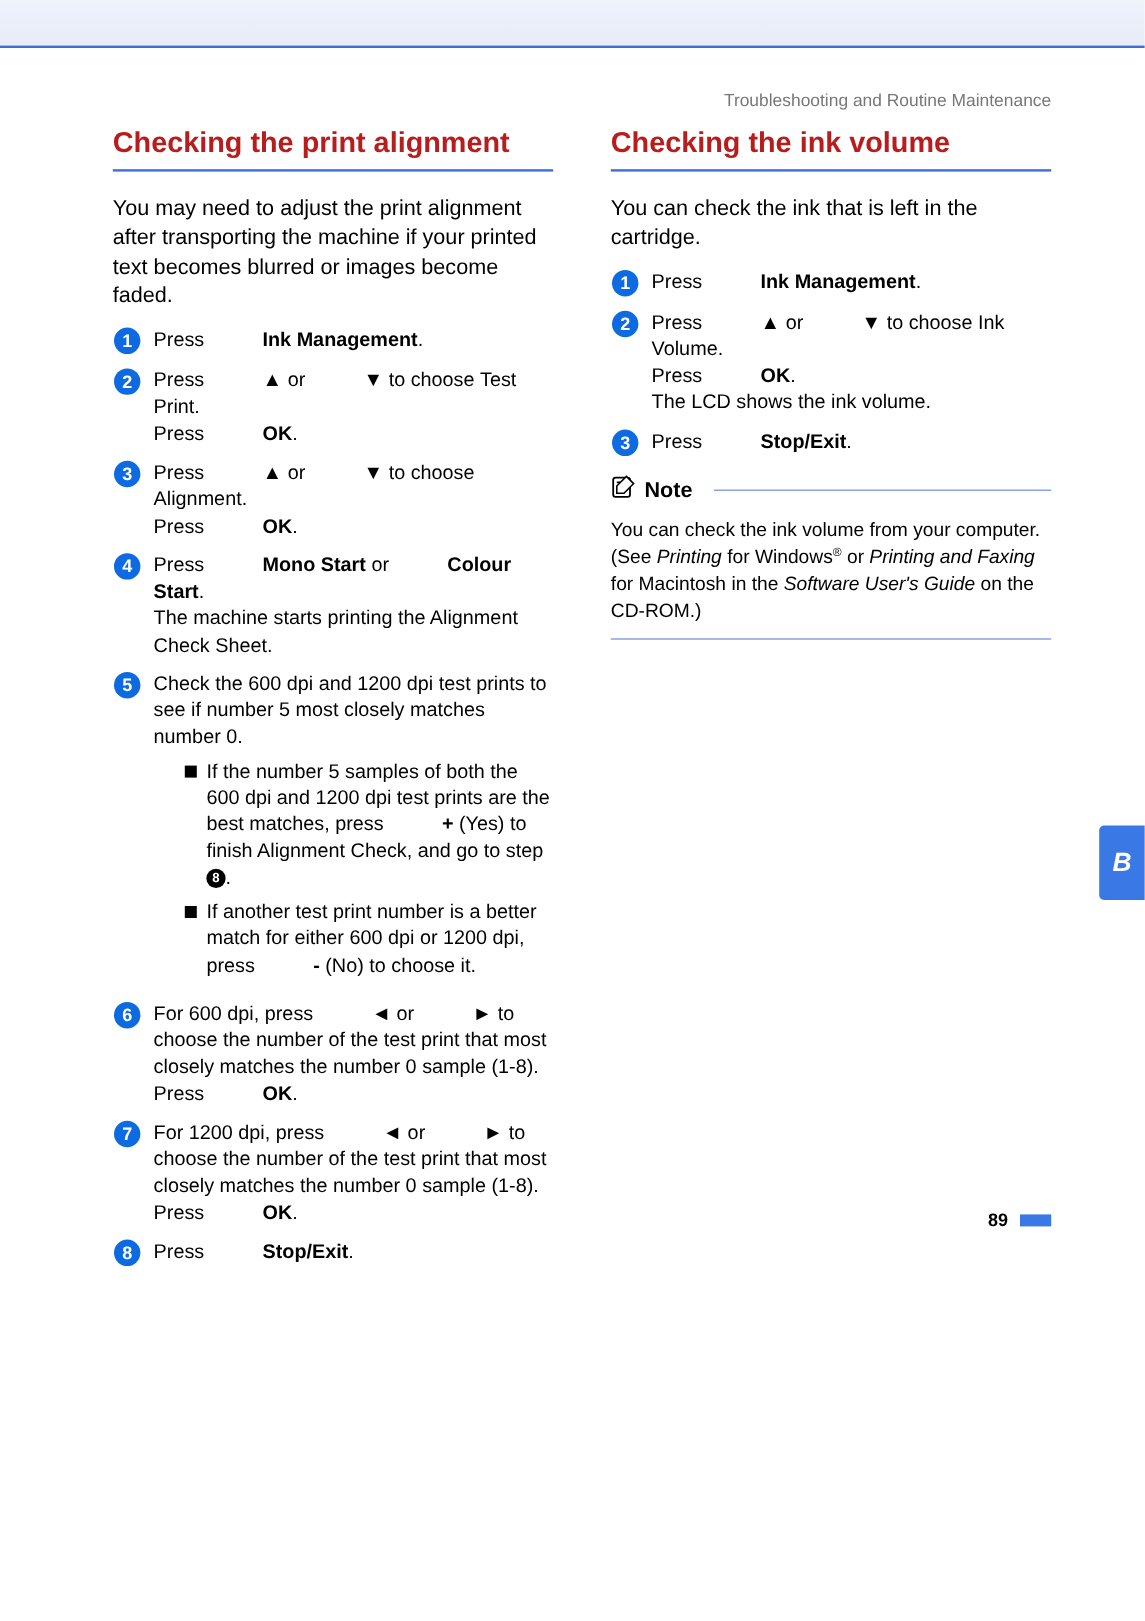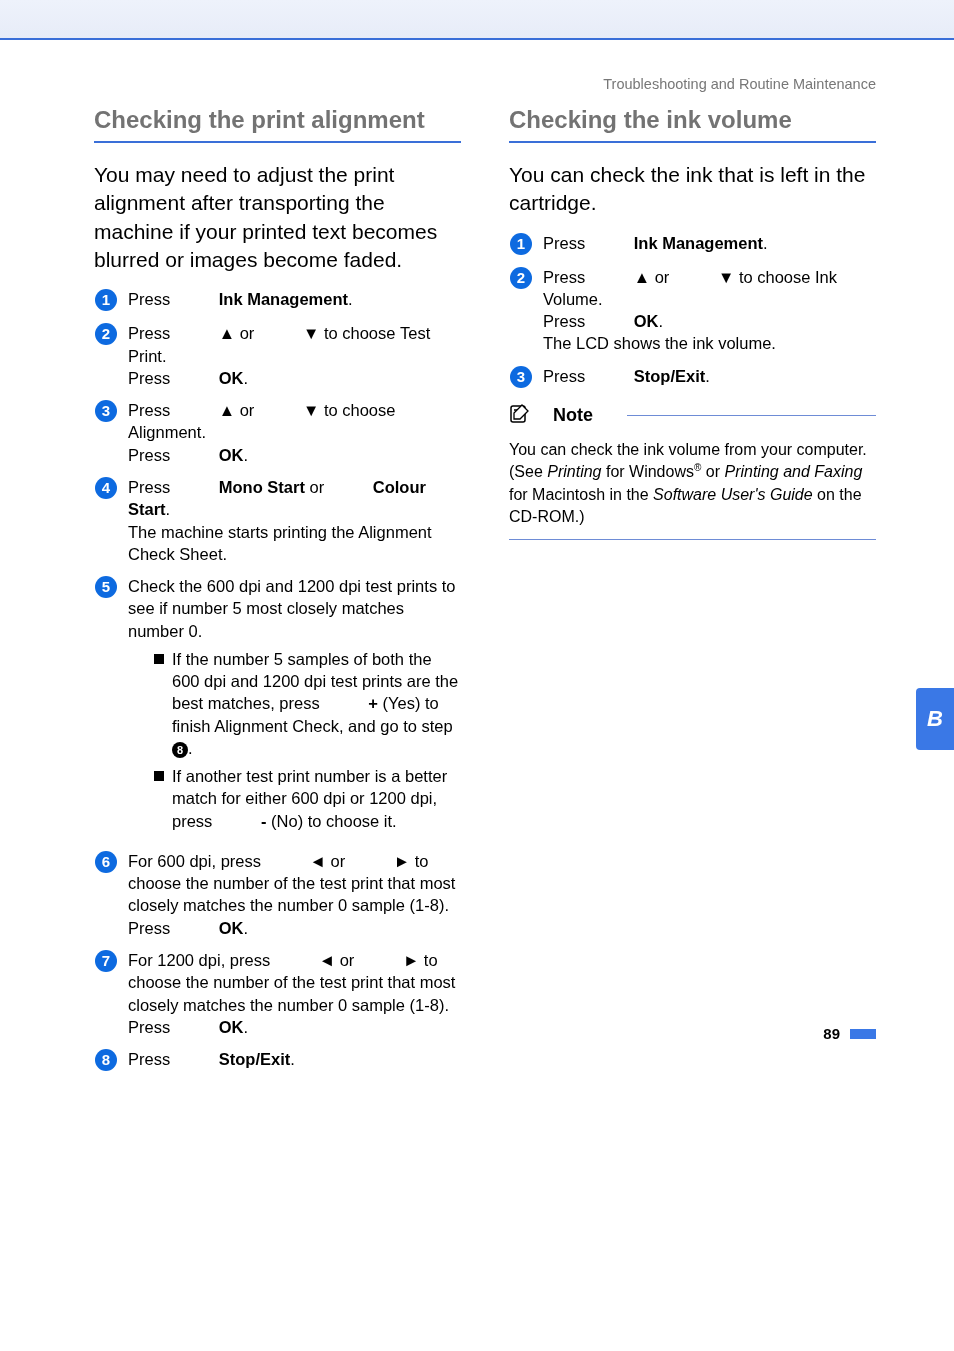--- a/index.html
+++ b/index.html
@@ -2,33 +2,33 @@
 <html><head>
 <meta charset="utf-8">
 <style>
   * { box-sizing: border-box; margin: 0; padding: 0; }
   html, body { width: 954px; height: 1351px; background: #fff; font-family: Arial, Helvetica, sans-serif; color: #000; }
   .topband { height: 40px; border-bottom: 2px solid #3a6fd8; background: linear-gradient(#eef2fb 0%, #e7ecf8 100%); }
   .page { position: relative; padding: 36px 78px 0 94px; }
   .header-right { text-align: right; font-size: 14.5px; color: #777; margin-bottom: 13px; }
   .cols { display: flex; gap: 48px; }
   .col { flex: 1 1 0; }
-  h2.sec { font-size: 24px; font-weight: bold; color: #737373; padding-bottom: 6px; border-bottom: 2px solid #3a6fd8; margin-bottom: 18px; line-height: 1.25; }
-  .col p.lead { font-size: 21px; line-height: 1.35; margin-bottom: 14px; }
+  h2.sec { font-size: 24px; font-weight: bold; color: #b91c1c; padding-bottom: 6px; border-bottom: 2px solid #3a6fd8; margin-bottom: 18px; line-height: 1.25; }
+  .col p.lead { font-size: 18px; line-height: 1.35; margin-bottom: 14px; }
   .step { display: flex; align-items: flex-start; gap: 10px; margin: 8px 0 10px 0; }
   .bullet { flex: 0 0 auto; }
   .bullet svg { display: block; }
   .step .txt { font-size: 16.5px; line-height: 1.35; }
   .txt b, .txt .bold { font-weight: bold; padding-left: 44px; }
   .mono { font-family: Liberation Sans, sans-serif; }
   .nested { margin: 6px 0 8px 26px; }
   .nested .ni { display: flex; align-items: flex-start; gap: 8px; margin: 6px 0; font-size: 16.5px; line-height: 1.35; }
   .sq { flex: 0 0 auto; width: 10px; height: 10px; background:#000; margin-top: 6px; }
   .notebox { margin-top: 14px; }
-  .notehead { display: flex; align-items: center; gap: 22px; }
+  .notehead { display: flex; align-items: center; gap: 6px; }
   .notehead .nlabel { font-size: 18px; font-weight: bold; }
   .noteline-wrap { display:flex; align-items:center; }
   .noteline { flex:1; height:1px; background:#6e8cd6; margin-left:12px; }
   .notecontent { font-size: 16px; line-height: 1.4; padding: 6px 0 10px 0; border-bottom: 1px solid #6e8cd6; border-top: 0; margin-top:4px; }
   .notecontent i { font-style: italic; }
   sup { font-size: 10px; }
   .tab { position: absolute; right: 0; top: 648px; width: 38px; height: 62px; background: #3a78e6; color:#fff; display:flex; align-items:center; justify-content:center; font-size: 22px; font-weight:bold; font-style: italic; border-radius: 4px 0 0 4px; }
   .footer { position:absolute; bottom: 40px; right: 78px; display:flex; align-items:center; gap:10px; }
   .pgnum { font-size: 15px; font-weight: bold; }
   .footbar { width: 26px; height: 10px; background:#3a78e6; }

